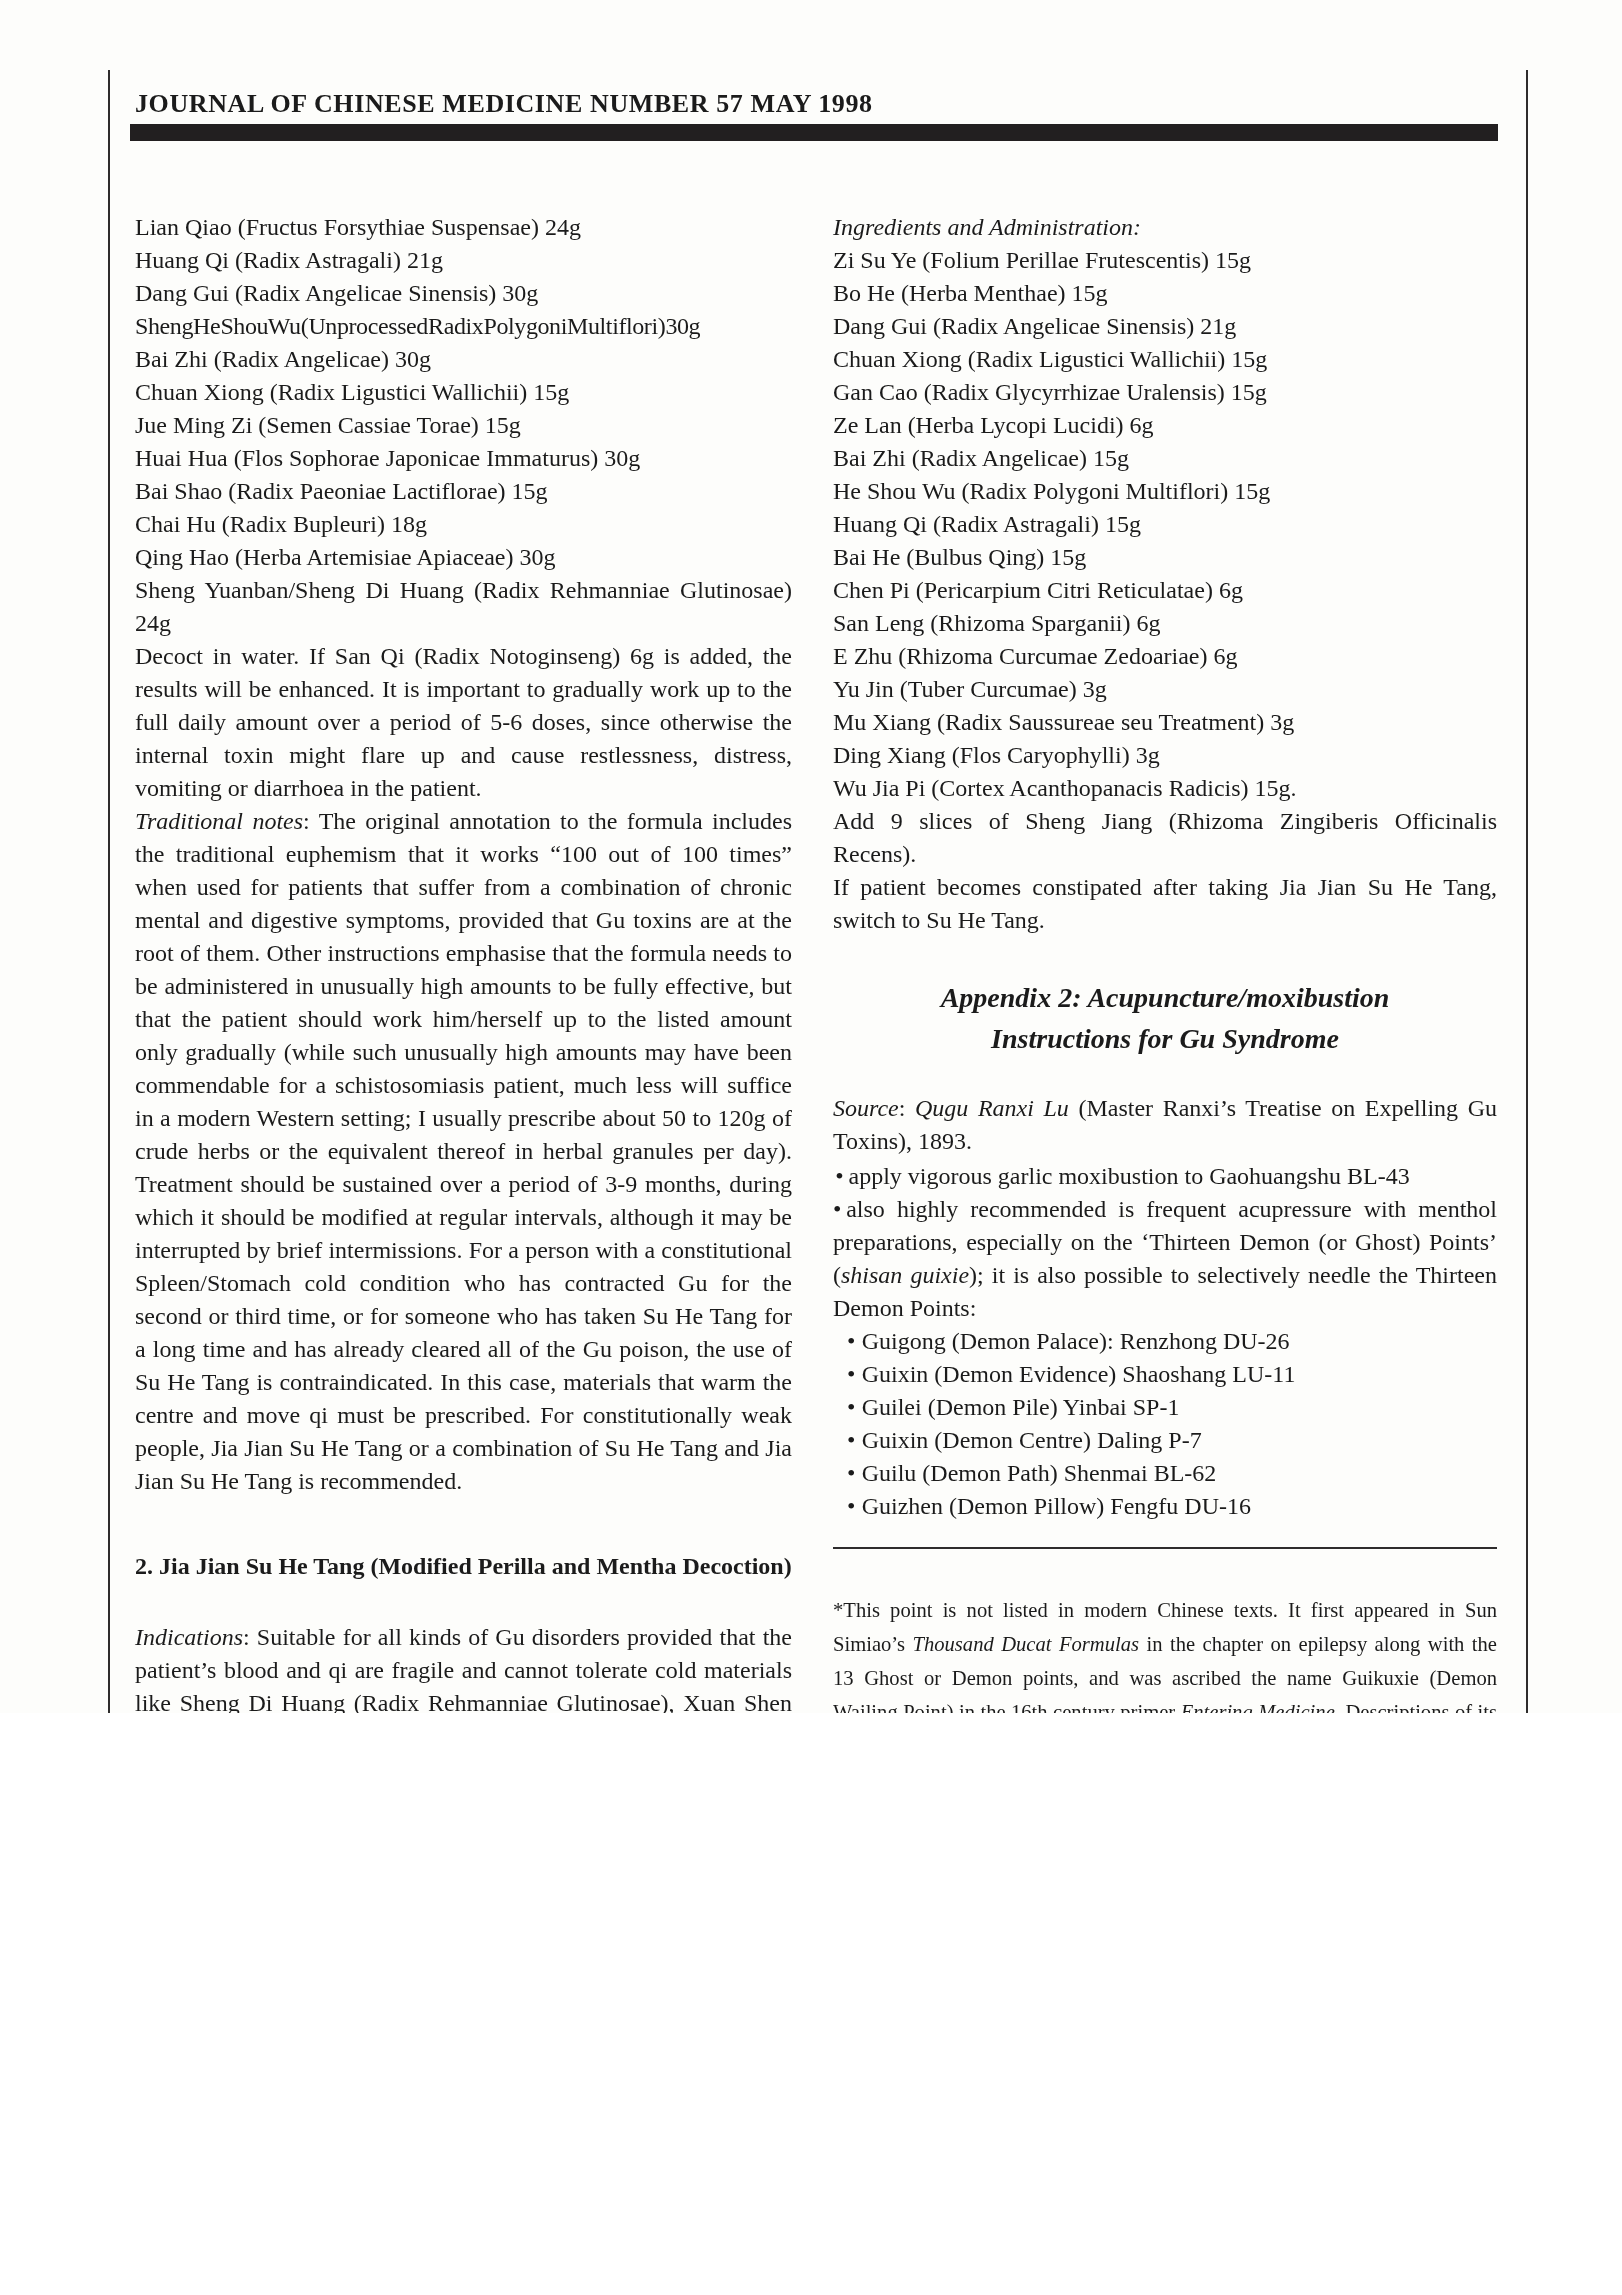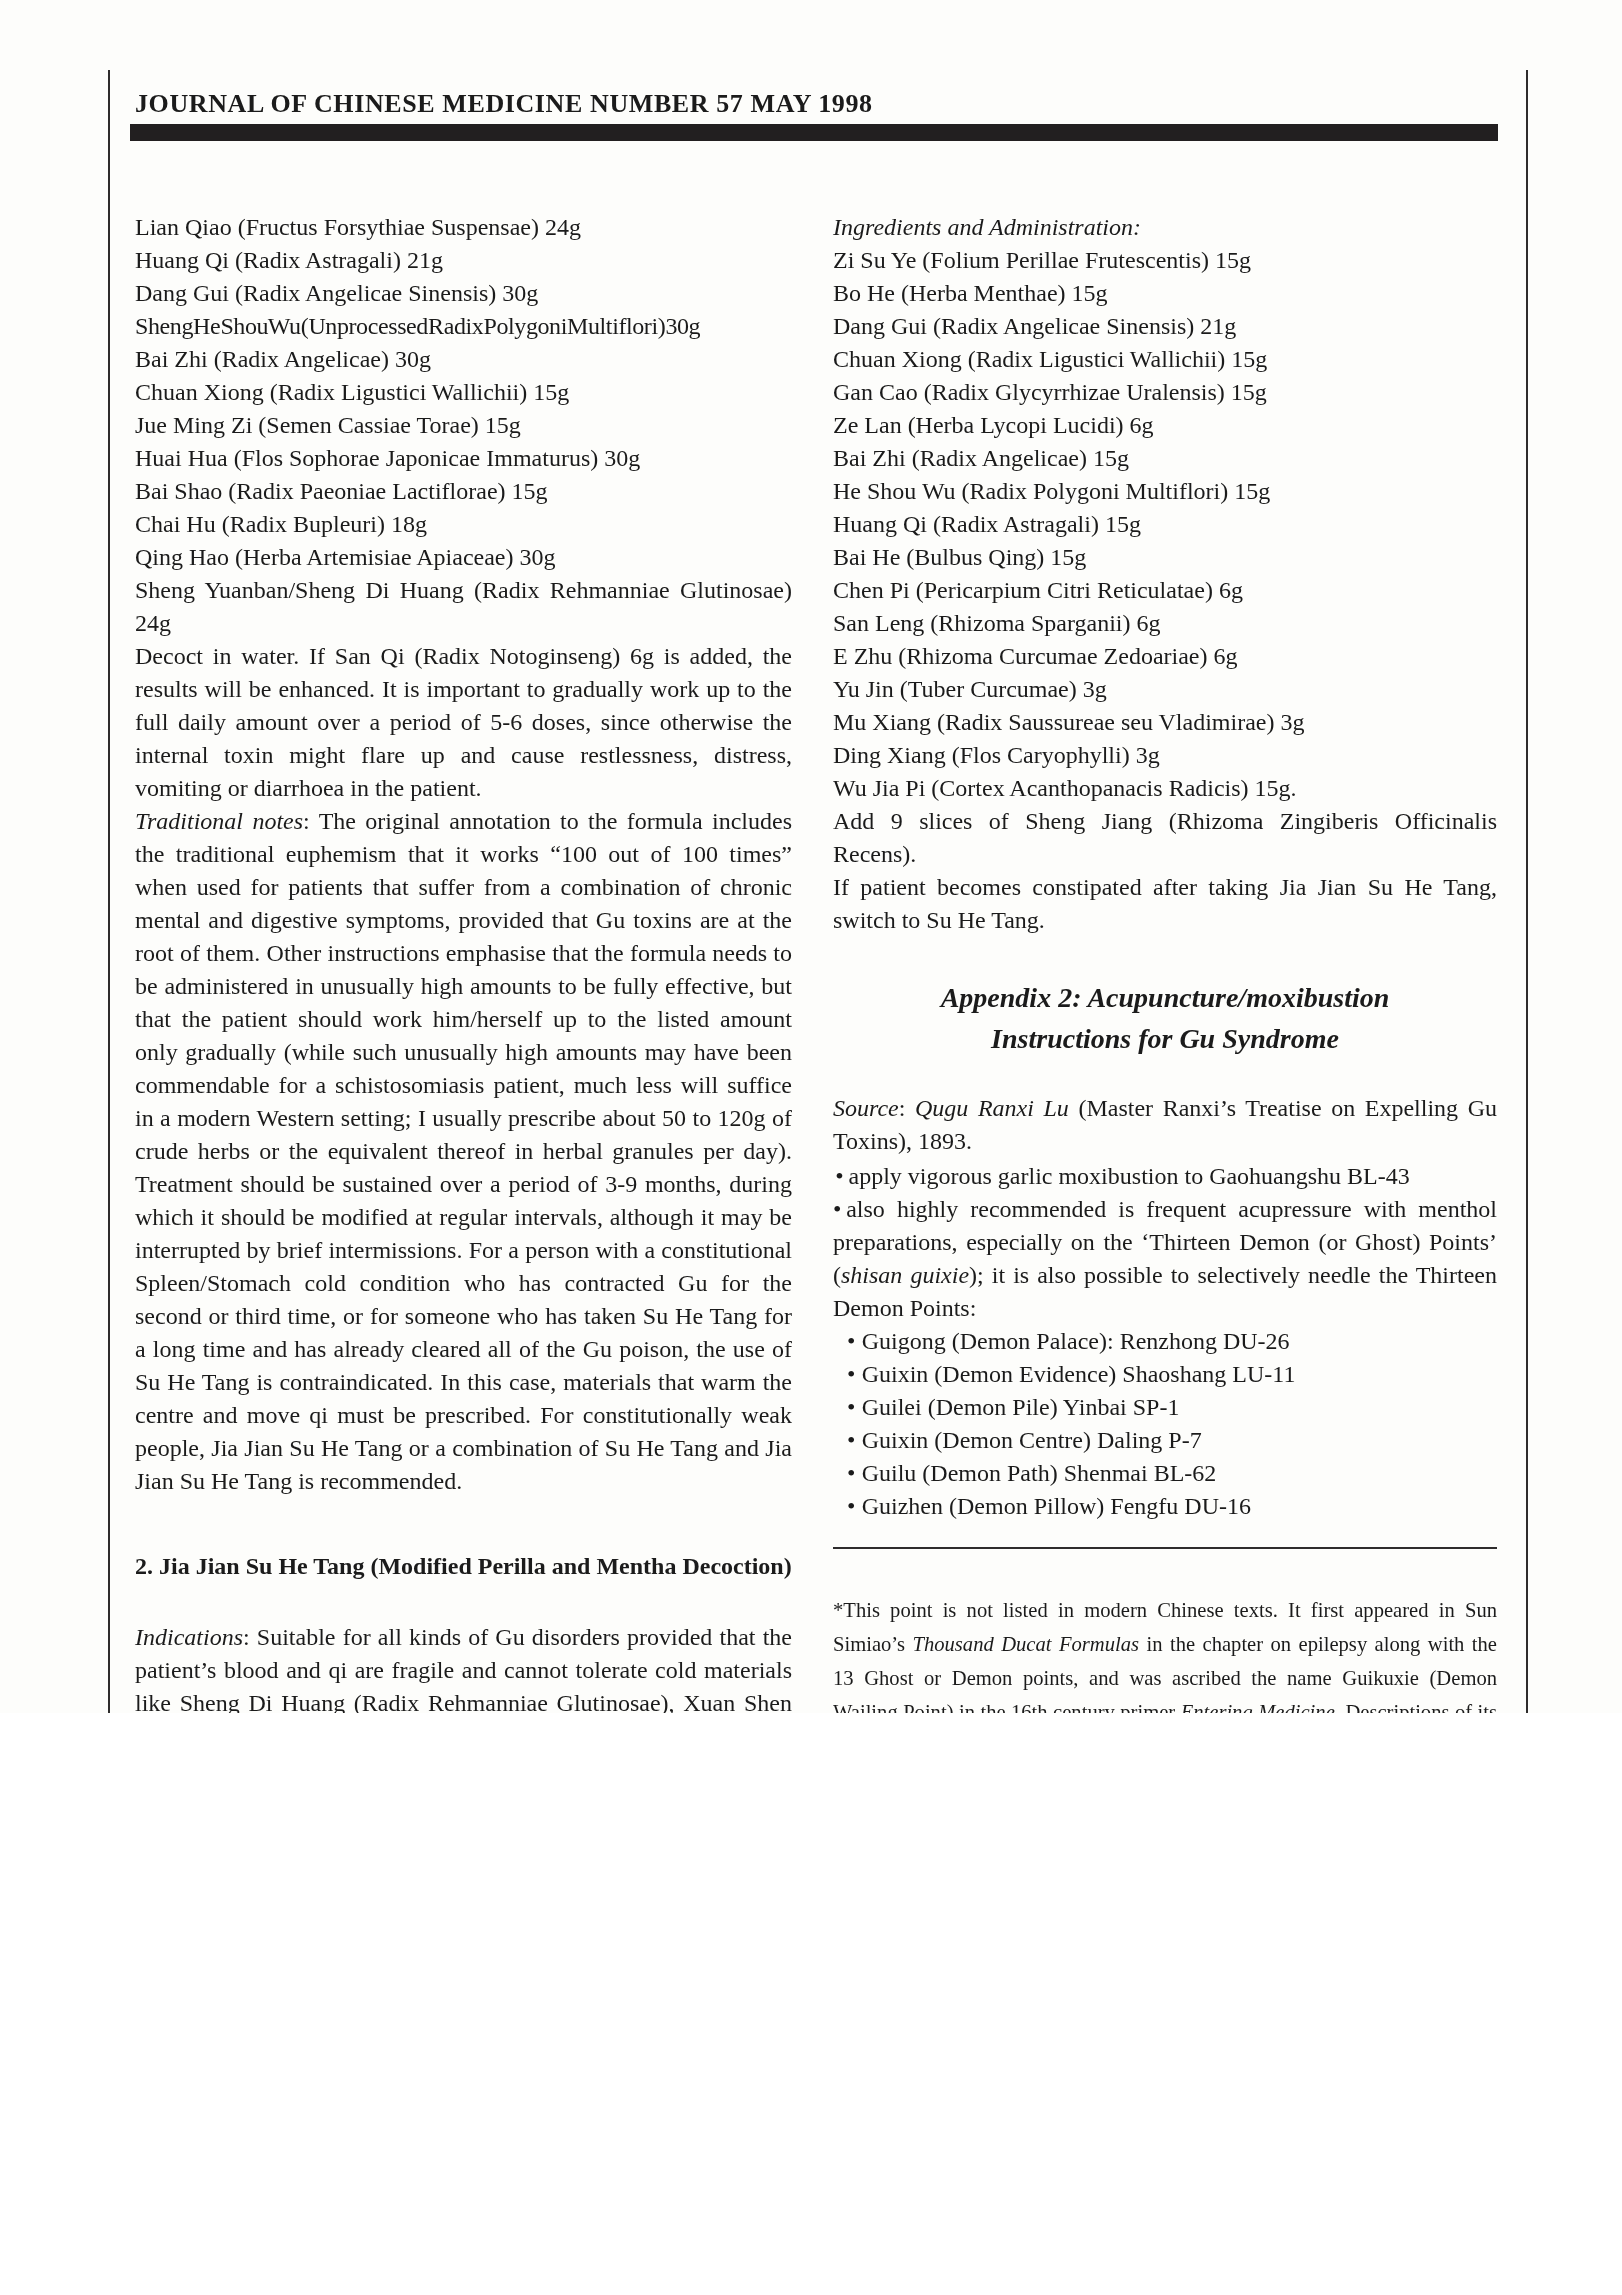--- a/index.html
+++ b/index.html
@@ -140,21 +140,21 @@
     <p>Gan Cao (Radix Glycyrrhizae Uralensis) 15g</p>
     <p>Ze Lan (Herba Lycopi Lucidi) 6g</p>
     <p>Bai Zhi (Radix Angelicae) 15g</p>
     <p>He Shou Wu (Radix Polygoni Multiflori) 15g</p>
     <p>Huang Qi (Radix Astragali) 15g</p>
     <p>Bai He (Bulbus Qing) 15g</p>
     <p>Chen Pi (Pericarpium Citri Reticulatae) 6g</p>
     <p>San Leng (Rhizoma Sparganii) 6g</p>
     <p>E Zhu (Rhizoma Curcumae Zedoariae) 6g</p>
     <p>Yu Jin (Tuber Curcumae) 3g</p>
-    <p>Mu Xiang (Radix Saussureae seu Vladimirae) 3g</p>
+    <p>Mu Xiang (Radix Saussureae seu Treatment) 3g</p>
     <p>Ding Xiang (Flos Caryophylli) 3g</p>
     <p>Wu Jia Pi (Cortex Acanthopanacis Radicis) 15g.</p>
 
     <p>Add 9 slices of Sheng Jiang (Rhizoma Zingiberis Officinalis Recens).</p>
     <p>If patient becomes constipated after taking Jia Jian Su He Tang, switch to Su He Tang.</p>
 
     <div class="appendix-title">
       <div>Appendix 2: Acupuncture/moxibustion</div>
       <div>Instructions for Gu Syndrome</div>
     </div>

